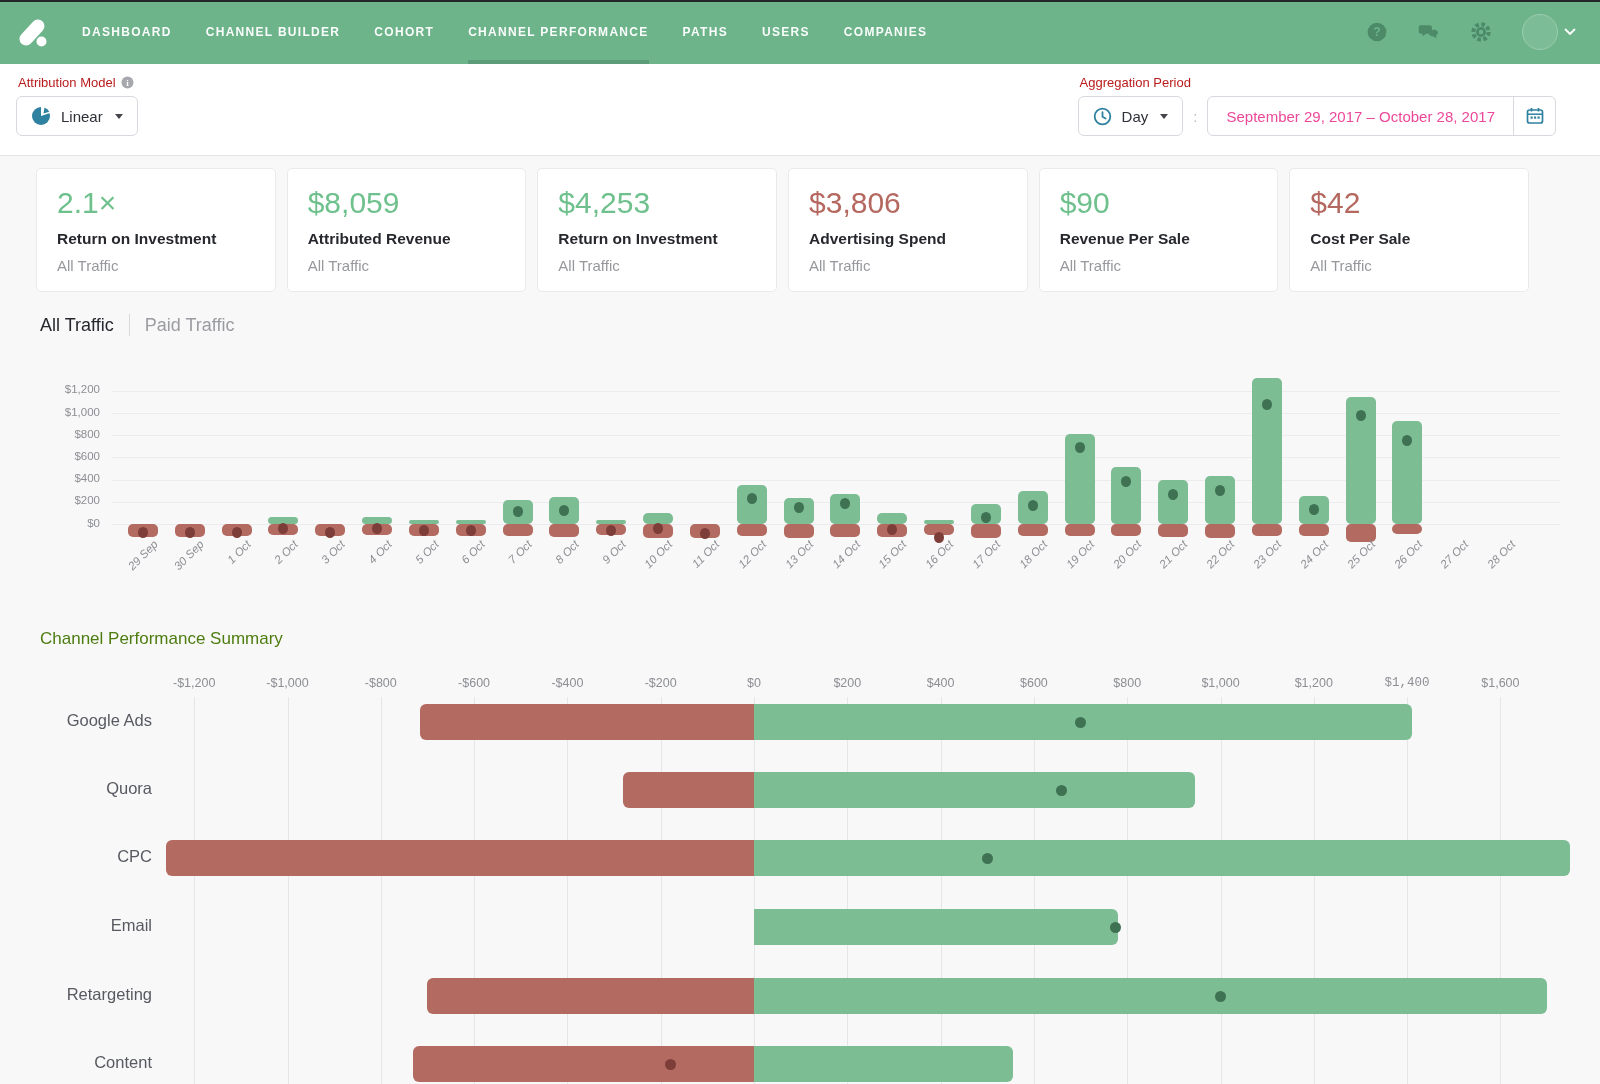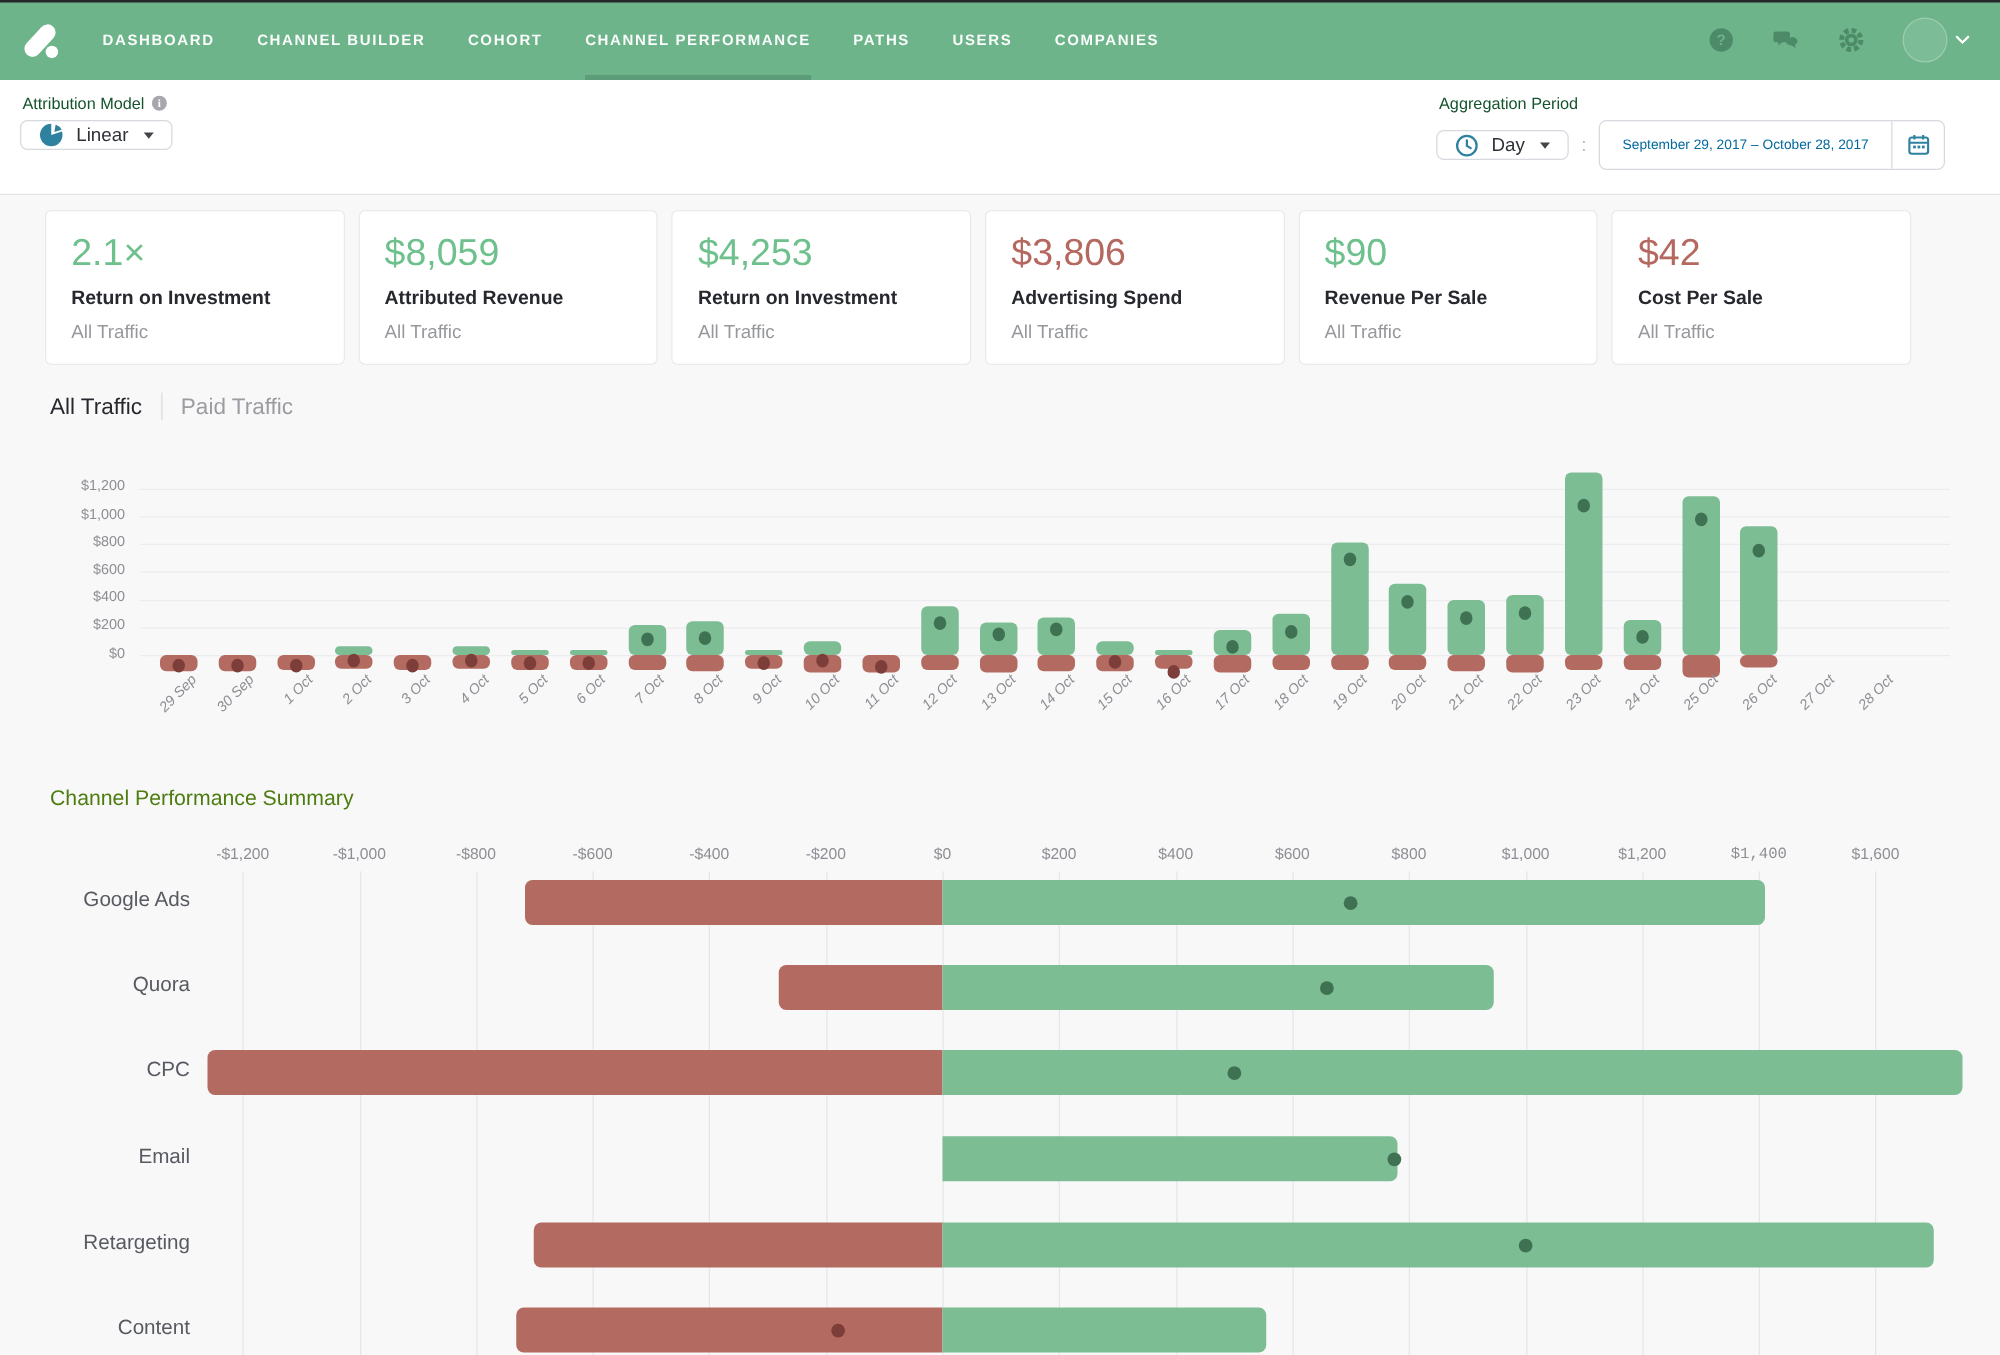--- a/index.html
+++ b/index.html
@@ -24,31 +24,31 @@
   .topbar-right { margin-left:auto; display:flex; align-items:center; gap:30px; }
   .topbar-right .icon-btn { width:22px; height:22px; cursor:pointer; display:flex; align-items:center; justify-content:center; }
   .avatar-wrap { display:flex; align-items:center; gap:6px; cursor:pointer; }
   .avatar { width:36px; height:36px; border-radius:50%; background:#7cbd98; border:1px solid #9cccaf; }
   
   .controls {
     position:absolute; top:64px; left:0; right:0; height:92px; background:#fff;
     border-bottom:1px solid #e4e5e9; padding:10px 44px 0 16px;
     display:flex; justify-content:space-between; align-items:flex-start; z-index:3;
   }
-  .ctl-label { font-size:13px; color:#14532d; margin:1px 0 6px 2px; display:flex; align-items:center; gap:5px; }
+  .ctl-label { font-size:13px; color:#b91c1c; margin:1px 0 6px 2px; display:flex; align-items:center; gap:5px; }
   .btn {
-    height:24px; background:#fff; border:1px solid #d8d9de; border-radius:6px;
+    height:40px; background:#fff; border:1px solid #d8d9de; border-radius:6px;
     display:inline-flex; align-items:center; gap:10px; padding:0 14px;
     font-size:15px; color:#2e3037; cursor:pointer;
   }
   .caret { width:0; height:0; border-left:4.5px solid transparent; border-right:4.5px solid transparent; border-top:5px solid #43454b; margin-left:2px; }
   .agg-row { display:flex; align-items:center; gap:10px; }
   .colon { font-size:15px; color:#b9babf; }
   .datebox { height:40px; border:1px solid #d8d9de; border-radius:6px; background:#fff; display:flex; align-items:stretch; cursor:pointer; }
-  .datebox .dtext { display:flex; align-items:center; padding:0 18px; font-size:11px; color:#0369a1; }
+  .datebox .dtext { display:flex; align-items:center; padding:0 18px; font-size:15px; color:#ec4899; }
   .datebox .cal { width:42px; border-left:1px solid #d8d9de; display:flex; align-items:center; justify-content:center; }
   
   .content { position:absolute; top:156px; left:0; right:0; bottom:0; background:#f8f8f9; overflow:hidden; }
   .kpi-row { position:absolute; top:12px; left:36px; width:1493px; display:flex; gap:11px; }
   .kpi { flex:1; height:124px; background:#fff; border:1px solid #e9eaed; border-radius:5px; padding:18px 20px; }
   .kpi .v { font-size:30px; line-height:1.05; margin-bottom:11px; font-weight:400; }
   .kpi .t { font-size:15.5px; font-weight:700; color:#26282e; margin-bottom:9px; }
   .kpi .s { font-size:15px; color:#97989d; }
   .tabs { position:absolute; top:158px; left:40px; display:flex; align-items:center; gap:15px; font-size:18px; }
   .tab { color:#9b9ca1; cursor:pointer; }

